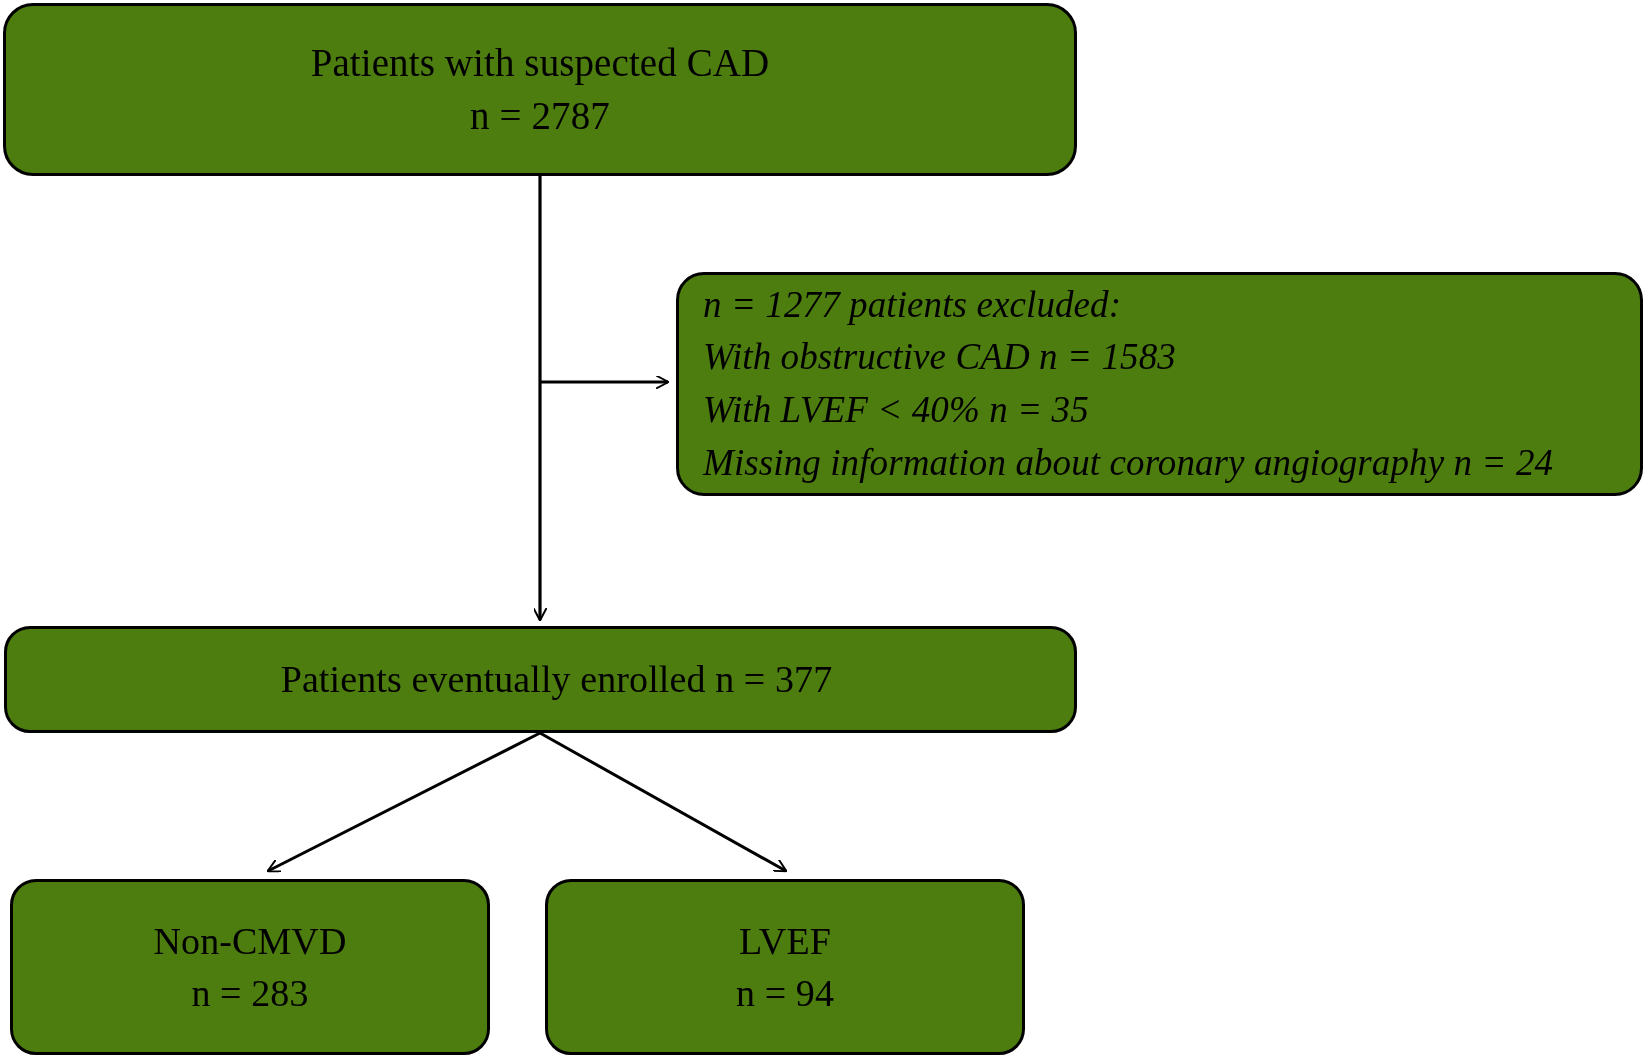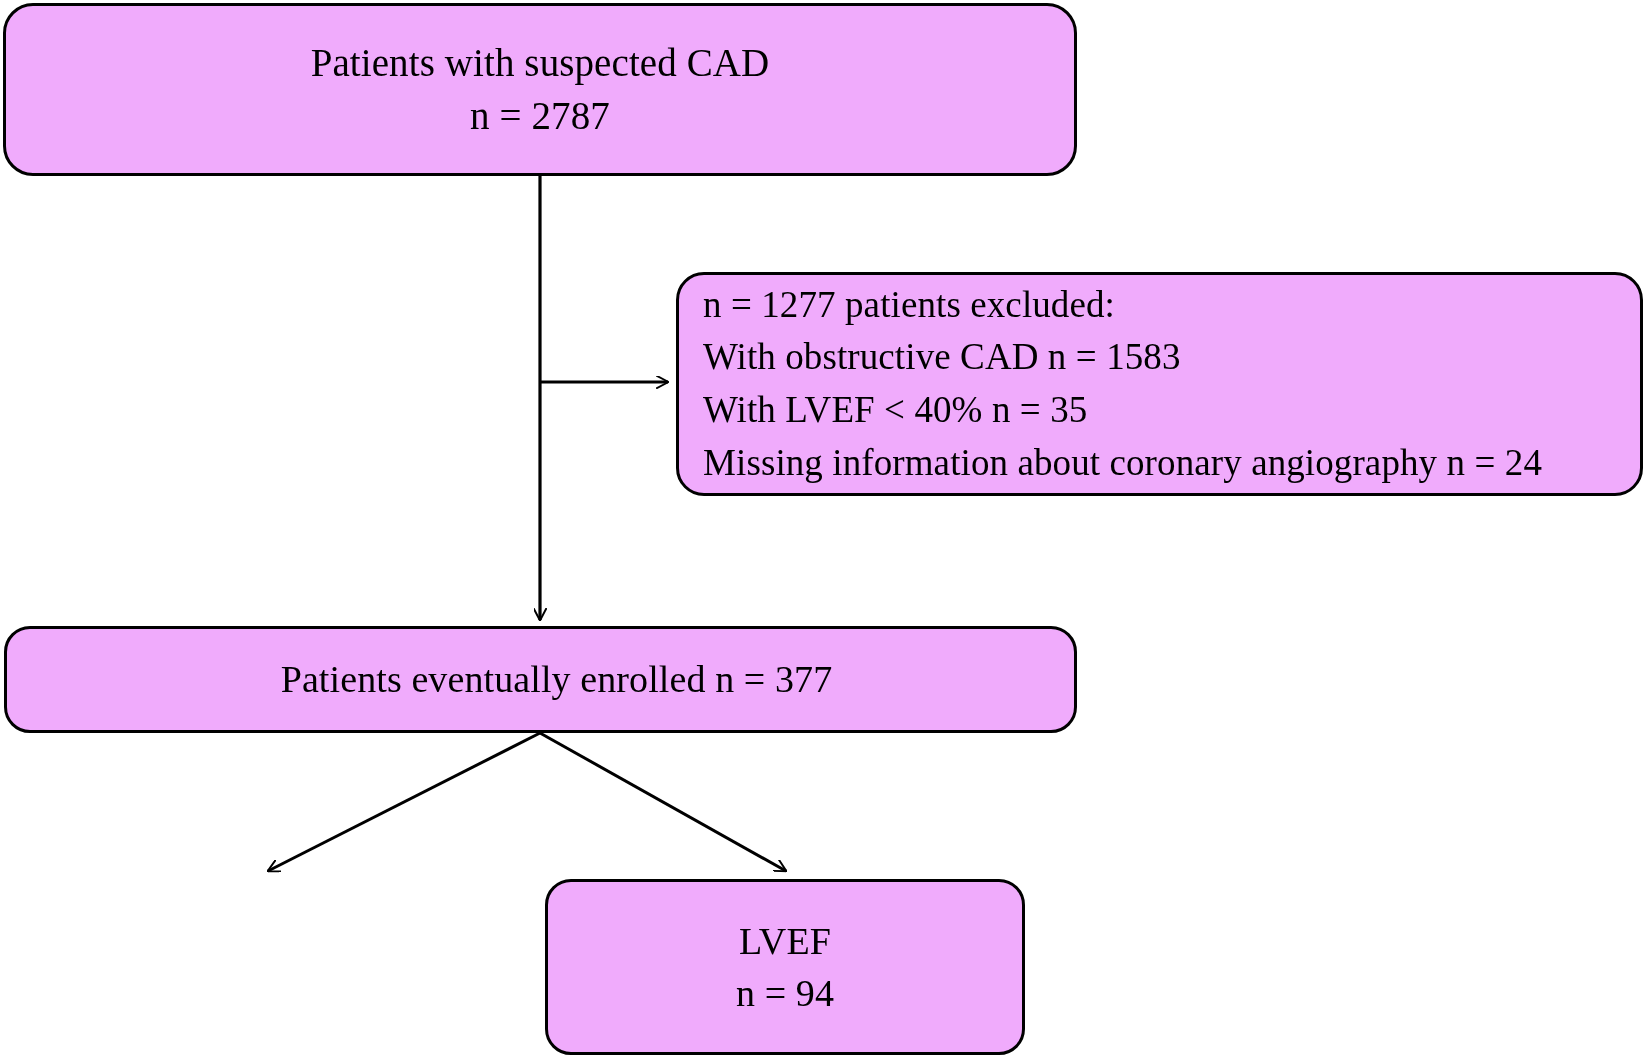--- a/index.html
+++ b/index.html
@@ -23,30 +23,30 @@
     position: absolute;
     left: 0;
     top: 0;
     width: 1650px;
     height: 1058px;
     pointer-events: none;
   }
   .node {
     position: absolute;
     box-sizing: border-box;
-    background: #f0abfc;
+    background: #4d7c0f;
     border: 3px solid #000000;
     border-radius: 26px;
     display: flex;
     flex-direction: column;
     justify-content: center;
     z-index: 2;
   }
   .node.center { align-items: center; text-align: center; }
-  .node.left   { align-items: flex-start; text-align: left; }
+  .node.left   { align-items: flex-start; text-align: left; font-style: italic; }
   .node .line {
     font-size: 37px;
     line-height: 1.30;
     letter-spacing: 0.1px;
     white-space: nowrap;
   }
   
   #node-top {
     left: 3px;  top: 3px;
     width: 1074px; height: 173px;
@@ -113,19 +113,23 @@
     <div class="line">n = 1277 patients excluded:</div>
     <div class="line">With obstructive CAD  n = 1583</div>
     <div class="line">With LVEF &lt; 40% n = 35</div>
     <div class="line">Missing information about coronary angiography n = 24</div>
   </div>
 
   <div class="node center" id="node-enrolled">
     <div class="line">Patients eventually enrolled n = 377</div>
   </div>
 
+  <div class="node center" id="node-noncmvd">
+    <div class="line">Non-CMVD</div>
+    <div class="line">n = 283</div>
+  </div>
 
   <div class="node center" id="node-cmvd">
     <div class="line">LVEF</div>
     <div class="line">n = 94</div>
   </div>
 
 </div>
 
 </body></html>

